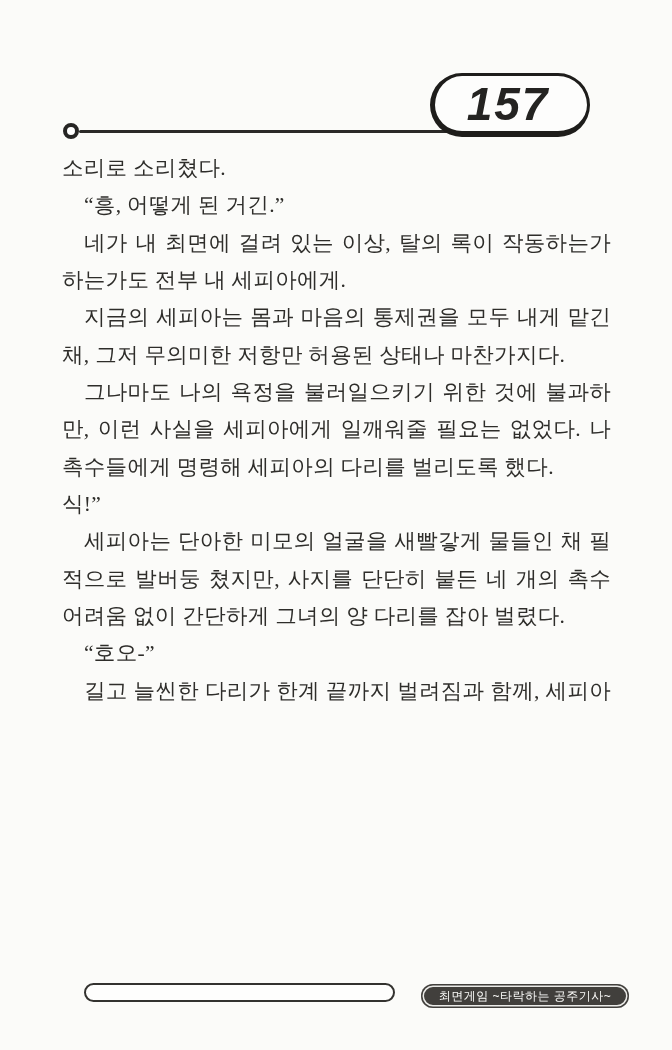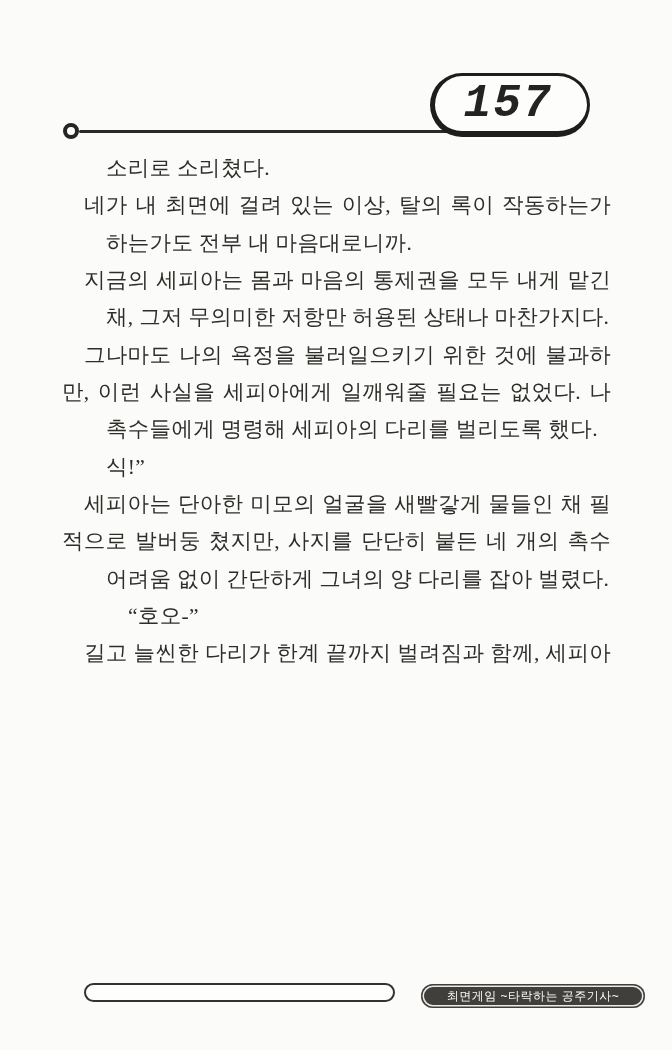--- a/index.html
+++ b/index.html
@@ -33,55 +33,55 @@
     box-sizing:border-box;
     background:#fdfdfc;
     border:3px solid #1e1d1b;
     border-left-width:5px;
     border-bottom-width:6px;
     border-radius:32px;
     display:flex; align-items:center; justify-content:center;
     z-index:2;
   }
   .capsule .num {
-    font-family:Liberation Mono, monospace;
+    font-family:Liberation Sans, sans-serif;
     font-style:italic; font-weight:700;
     font-size:46px; letter-spacing:2px;
     color:#242321;
     transform:translateX(-3px);
   }
 
   
   .text-block {
     position:absolute; left:62px; top:150px;
     width:549px;
     font-size:21.5px;
     letter-spacing:0.3px;
   }
   .line {
     height:37.35px; line-height:37.35px;
     text-align:justify;
     text-align-last:justify;
     overflow:hidden;
   }
-  .line.last { text-align-last:left;margin-left:44px; }
+  .line.last { text-align-last:left; }
   .line.first { text-indent:22px; }
 
   
   .footer-pill {
     position:absolute; left:84px; top:983px;
     width:311px; height:19px;
     box-sizing:border-box;
     border:2px solid #33322f;
     border-radius:10px;
     background:#fefefd;
   }
   .series-badge {
     position:absolute; left:421px; top:984px;
-    width:224px; height:24px;
+    width:208px; height:24px;
     box-sizing:border-box;
     background:#413f3c;
     border-radius:12px;
     box-shadow: inset 0 0 0 1.5px #413f3c, inset 0 0 0 3px rgba(250,250,247,0.92);
     display:flex; align-items:center; justify-content:center;
   }
   .series-badge .title {
     font-family:"Liberation Sans","DejaVu Sans",sans-serif;
     font-size:12px;
     color:#fdfdfb;
@@ -95,22 +95,23 @@
 <div class="page">
 
   <div class="donut"></div>
   <div class="rule"></div>
   <div class="capsule">
     <span class="num">157</span>
   </div>
 
   <div class="text-block">
       <div class="line last">소리로 소리쳤다.</div>
+      <div class="line first last">“흥, 어떻게 된 거긴.”</div>
       <div class="line first">네가 내 최면에 걸려 있는 이상, 탈의 록이 작동하는가 안</div>
-      <div class="line last">하는가도 전부 내 마음대로니까.</div>
+      <div class="line last">하는가도 전부 내 세피아에게.</div>
       <div class="line first">지금의 세피아는 몸과 마음의 통제권을 모두 내게 맡긴</div>
       <div class="line last">채, 그저 무의미한 저항만 허용된 상태나 마찬가지다.</div>
       <div class="line first">그나마도 나의 욕정을 불러일으키기 위한 것에 불과하지</div>
       <div class="line">만, 이런 사실을 세피아에게 일깨워줄 필요는 없었다. 나는</div>
       <div class="line last">촉수들에게 명령해 세피아의 다리를 벌리도록 했다.</div>
       <div class="line last">식!”</div>
       <div class="line first">세피아는 단아한 미모의 얼굴을 새빨갛게 물들인 채 필사</div>
       <div class="line">적으로 발버둥 쳤지만, 사지를 단단히 붙든 네 개의 촉수는</div>
       <div class="line last">어려움 없이 간단하게 그녀의 양 다리를 잡아 벌렸다.</div>
       <div class="line first last">“호오-”</div>

